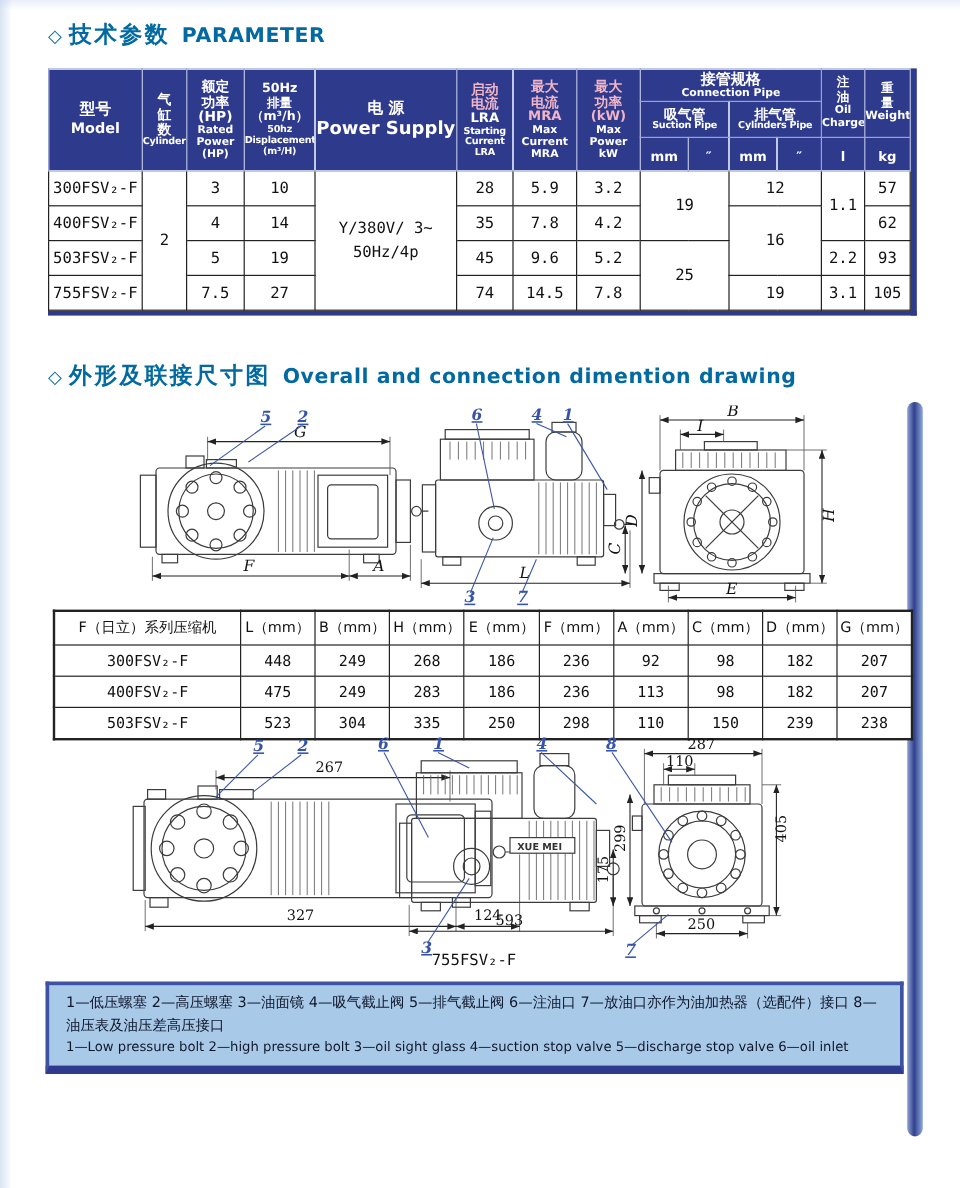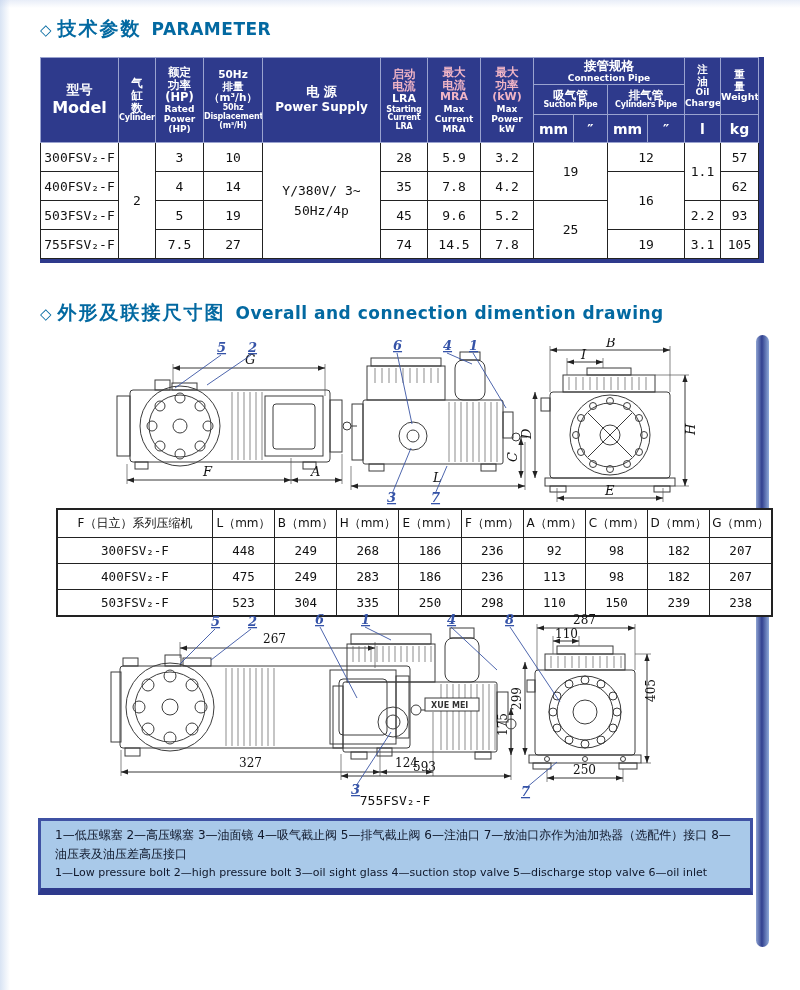--- a/index.html
+++ b/index.html
@@ -22,28 +22,28 @@
   .ptable th{background:#2e3a8c;color:#fff;border:1px solid #9aa3cf;padding:0;vertical-align:middle;text-align:center;overflow:hidden;}
   .ptable td{border:1px solid #222;text-align:center;vertical-align:middle;background:#fff;
        font-family:"DejaVu Sans Mono","Liberation Mono",monospace;font-size:13px;padding:0;}
   .ptable tr.hr1{height:27px;} .ptable tr.hr2{height:30px;} .ptable tr.hr3{height:28px;}
   .ptable tr.data{height:29px;}
   .pre{white-space:pre-line;}
   .zhL{display:block;font-weight:bold;font-size:13px;line-height:1.15;}
   .zhM{display:block;font-weight:bold;font-size:11.5px;line-height:1.1;}
   .zhS{display:block;font-weight:bold;font-size:10.5px;line-height:1.1;}
   .acr{display:block;font-weight:bold;font-size:11px;line-height:1.15;}
-  .enL{display:block;font-size:16px;line-height:1.2;}
+  .enL{display:block;font-size:12px;line-height:1.2;}
   .enM{display:block;font-size:9px;line-height:1.12;}
   .enS{display:block;font-size:8px;line-height:1.12;letter-spacing:-.2px;}
-  .unit{font-weight:bold;font-size:14px;}
+  .unit{font-weight:bold;font-size:11px;}
   .pink{color:#f1b5c6;}
   .psupply{text-align:left;padding-left:20px;white-space:pre-line;line-height:1.5;}
   
-  .t2wrap{position:absolute;left:56px;top:508px;border-radius:16px;}
+  .t2wrap{position:absolute;left:44px;top:508px;border-radius:16px;}
   .dtable{width:717px;border:2px solid #222;}
   .dtable th,.dtable td{border:1px solid #222;text-align:center;vertical-align:middle;background:#fff;}
   .dtable th{font-size:12px;font-weight:normal;height:25px;font-family:"DejaVu Sans",sans-serif;}
   .dtable td{height:23px;font-size:12.5px;font-family:"DejaVu Sans Mono","Liberation Mono",monospace;}
   
   svg .ln{stroke:#3c3c3c;stroke-width:1;fill:none;}
   svg .lnthin{stroke:#5a5a5a;stroke-width:.7;fill:none;}
   svg .dim{stroke:#222;stroke-width:.9;}
   svg .ext{stroke:#555;stroke-width:.7;}
   svg .lead{stroke:#3a55a4;stroke-width:.9;fill:none;}
@@ -112,21 +112,21 @@
   <th rowspan="3">
             <span class="zhS pre">50Hz
 排量
 （m³/h）</span>
             <span class="enS pre">50hz
 Displacement
 (m³/H)</span>
           </th>
   <th rowspan="3">
             <span class="zhL">电 源</span>
-            <span class="enL" style="font-size:12px">Power Supply</span>
+            <span class="enL" style="font-size:15px">Power Supply</span>
           </th>
   <th rowspan="3">
             <span class="zhM pre pink">启动
 电流</span>
             <span class="acr">LRA</span>
             <span class="enS pre">Starting
 Current
 LRA</span>
           </th>
   <th rowspan="3">

